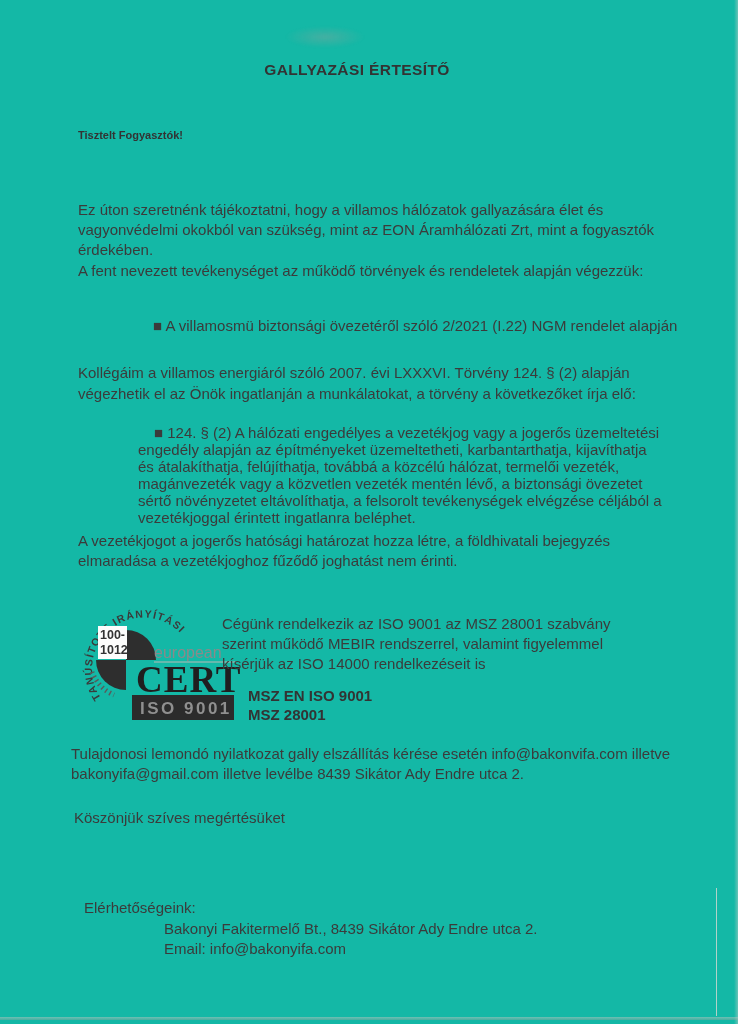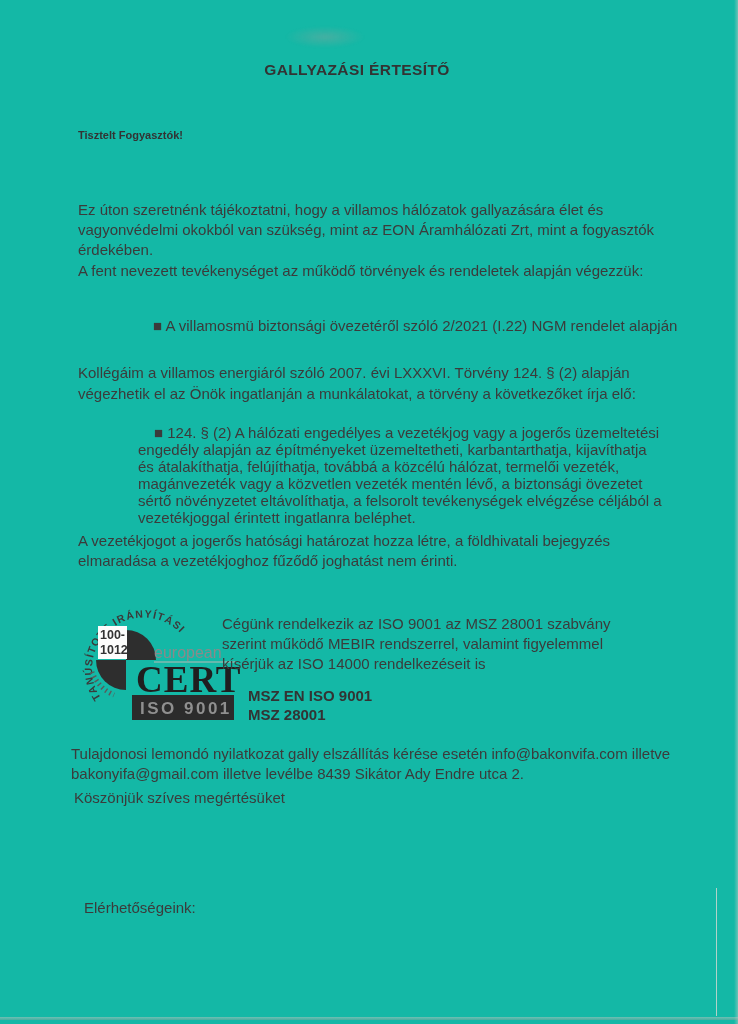--- a/index.html
+++ b/index.html
@@ -32,21 +32,21 @@
   .p-intro   { left: 78px;  top: 177px; width: 620px; margin-top: 23px; }
   .p-laws    { left: 78px;  top: 261px; width: 620px; }
   .bullets   { left: 141px; top: 294px; width: 560px; line-height: 21px; }
   .bullet-item { white-space: pre-line; text-indent: 12px; }
   .p-coll    { left: 78px;  top: 362px; width: 630px; line-height: 21px; }
   .p-quote   { left: 138px; top: 424px; width: 560px; line-height: 17px; text-indent: 16px; }
   .p-rights  { left: 78px;  top: 531px; width: 620px; }
   .p-iso     { left: 222px; top: 614px; width: 440px; }
   .iso-bold  { left: 248px; top: 686px; font-size: 15px; font-weight: bold; line-height: 19px; white-space: pre-line; color: #333; }
   .p-owner   { left: 71px;  top: 736px; width: 650px; margin-top: 8px; }
-  .closing   { left: 74px;  top: 789px; font-size: 15px; }
+  .closing   { left: 74px;  top: 809px; font-size: 15px; }
   .contact-h { left: 84px;  top: 899px; font-size: 15px; }
   .contact-b { left: 164px; top: 919px; font-size: 15px; line-height: 20px; white-space: pre-line; }
 
   .logo { left: 74px; top: 596px; width: 168px; height: 132px; }
 
   
   .smudge-top {
     left: 285px; top: 26px; width: 80px; height: 22px;
     background: radial-gradient(ellipse at center, rgba(160,160,155,0.35), rgba(255,255,255,0) 70%);
     filter: blur(1px);
@@ -134,18 +134,20 @@
   <div class="abs iso-bold">MSZ EN ISO 9001
 MSZ 28001</div>
 
   <div class="abs para p-owner">Tulajdonosi lemondó nyilatkozat gally elszállítás kérése esetén info@bakonvifa.com illetve
 bakonyifa@gmail.com illetve levélbe 8439 Sikátor Ady Endre utca 2.</div>
 
   <div class="abs closing">Köszönjük szíves megértésüket</div>
 
   <div class="abs contact-h">Elérhetőségeink:</div>
 
+  <div class="abs contact-b">Bakonyi Fakitermelő Bt., 8439 Sikátor Ady Endre utca 2.
+Email: info@bakonyifa.com</div>
 
   <div class="abs edge-right"></div>
   <div class="abs edge-right-full"></div>
   <div class="abs edge-bottom"></div>
 
 </div>
 
 </body></html>

